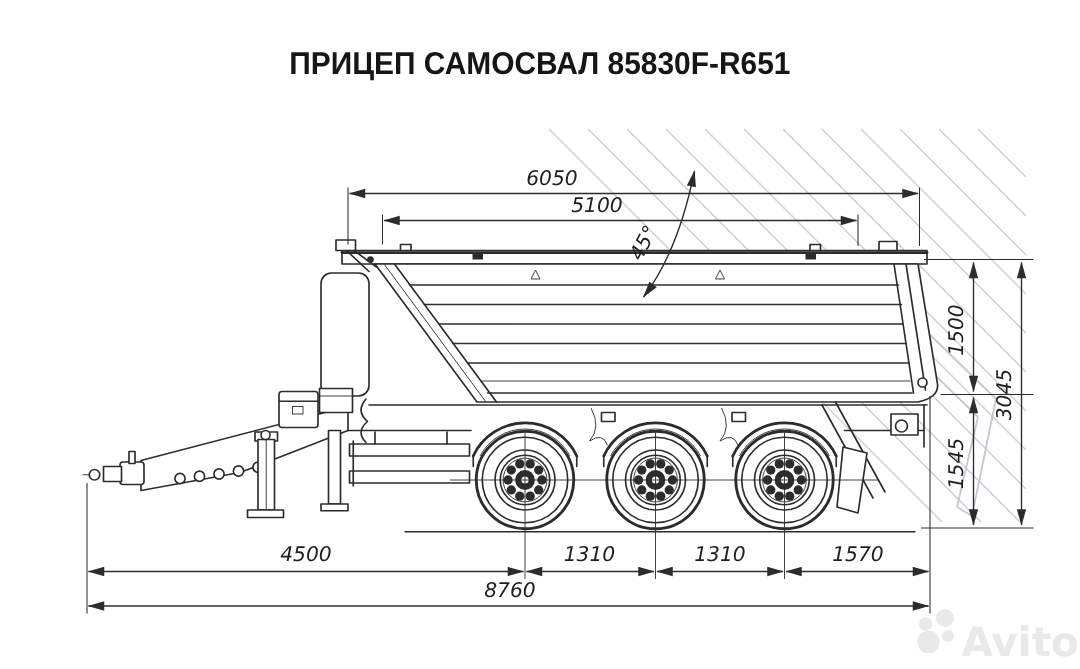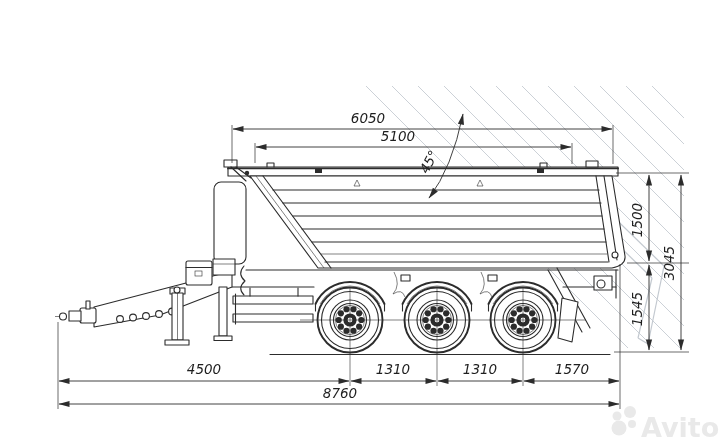--- a/index.html
+++ b/index.html
@@ -19,20 +19,23 @@
   .dimtxt{font-family:"DejaVu Sans",sans-serif;font-style:italic;font-size:13.5px;fill:#1f1f1f;}
   .ghost{stroke:#ccd1d7;fill:none;stroke-width:1;}
   .ghost2{stroke:#c3c9d0;fill:none;stroke-width:1.2;}
   .wm{fill:#e9e9e9;}
   .wmtxt{font-family:"DejaVu Sans",sans-serif;font-weight:bold;font-size:27px;fill:#e9e9e9;}
 </style>
 </head>
 <body>
 
 <div class="page">
+  <div class="title">
+    <span>ПРИЦЕП САМОСВАЛ 85830F-R651</span>
+  </div>
 
   <svg width="720" height="446" viewBox="0 0 720 446">
     <defs>
       <marker id="ar" markerWidth="12" markerHeight="8" refX="11" refY="4" orient="auto-start-reverse" markerUnits="userSpaceOnUse">
         <path d="M0.5,0.9 L11.5,4 L0.5,7.1 Z" fill="#2c2c2c"></path>
       </marker>
       <g id="wheel-def">
         <circle r="32.5" class="ln ln2 fillw"></circle>
         <circle r="28.5" class="ln"></circle>
         <circle r="20" class="ln"></circle>

